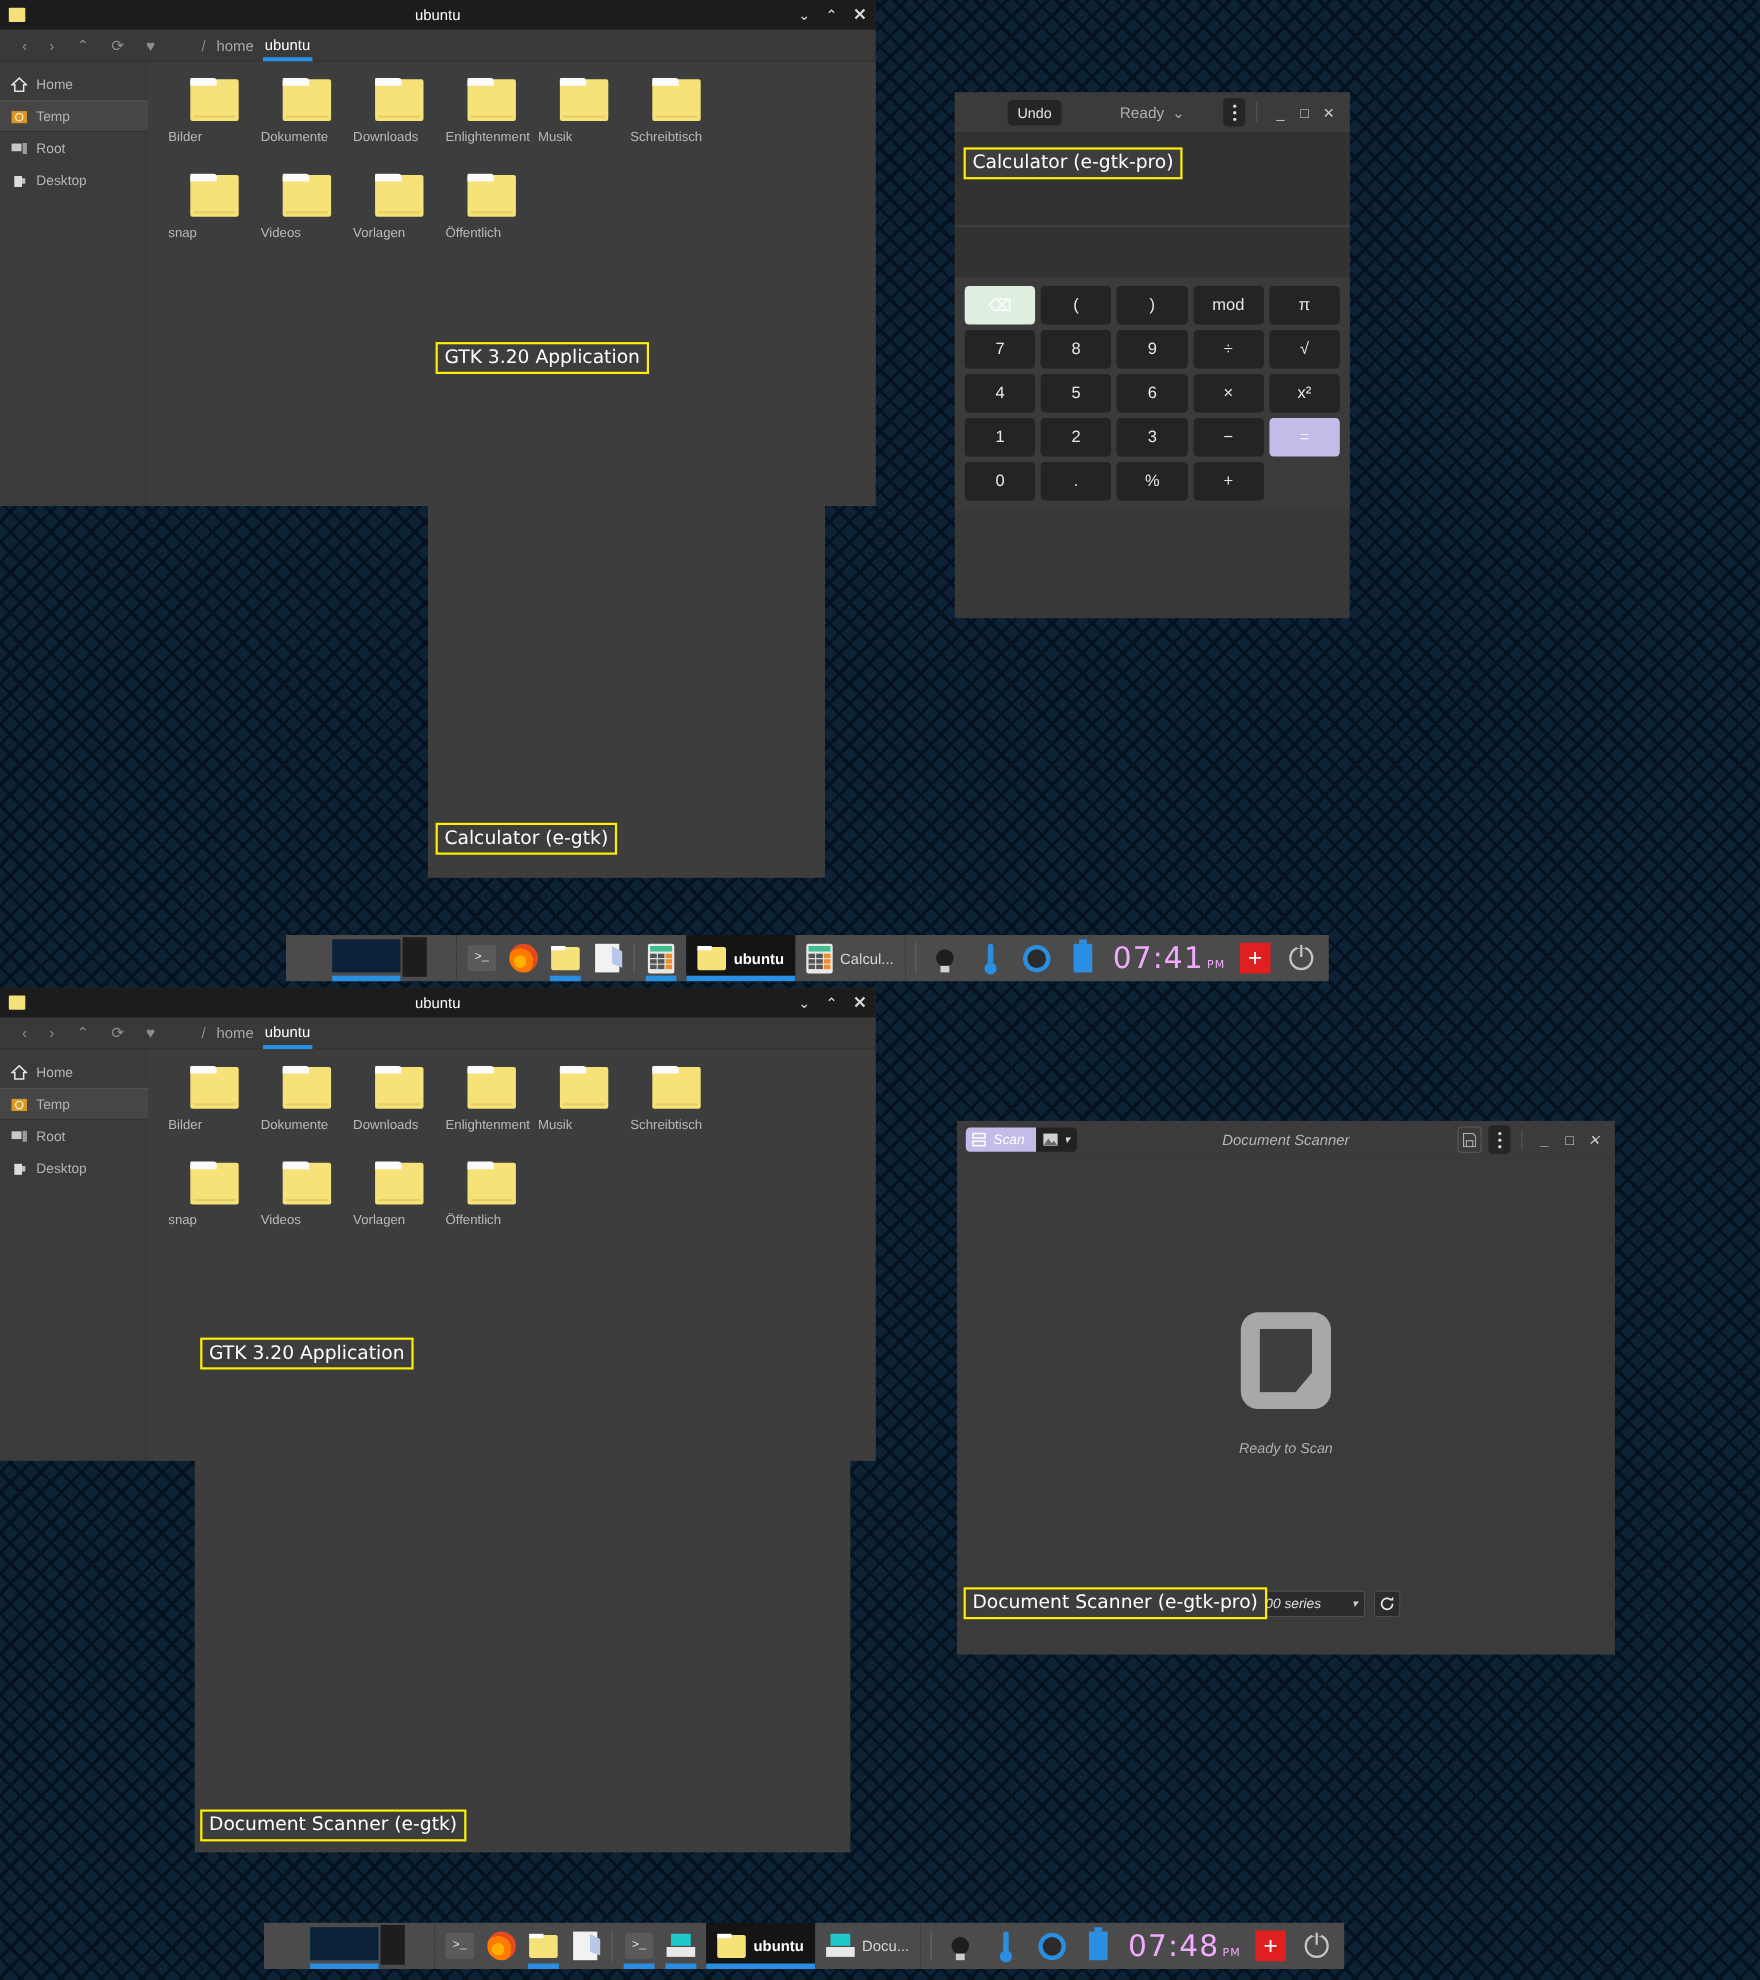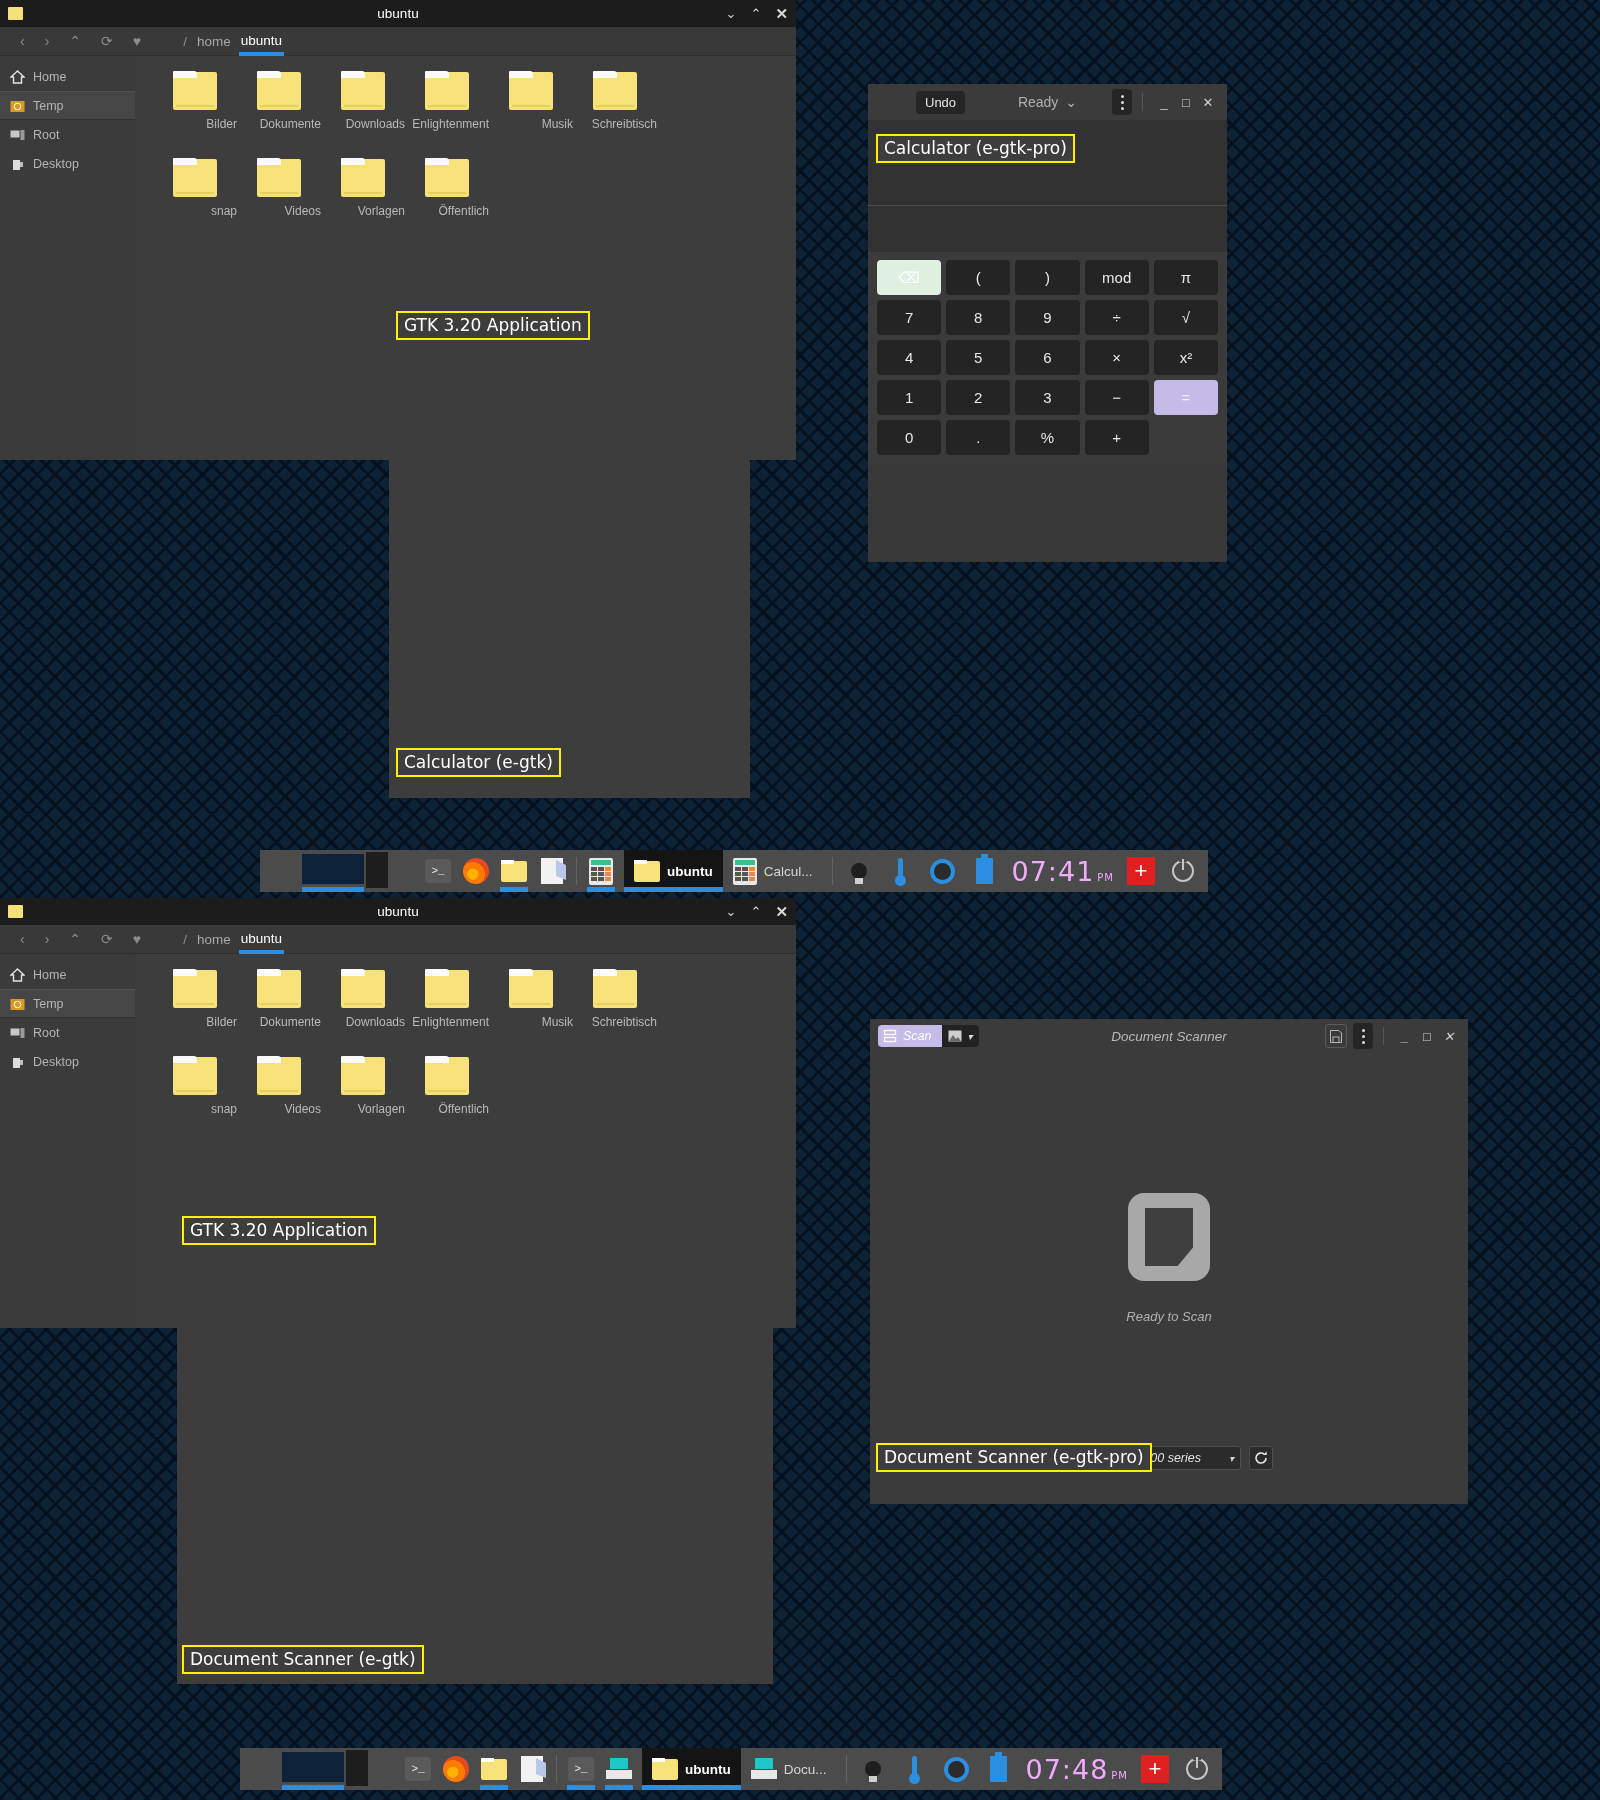--- a/index.html
+++ b/index.html
@@ -48,21 +48,21 @@
   .fm-crumbs .crumb.active::after{
     content:""; position:absolute; left:-2px; right:-2px; bottom:-6px; height:4px; background:#2a8fe0;
   }
   .fm-body { display:flex; height: calc(100% - 56px); }
   .fm-side { width: 135px; background: #3b3b3b; padding-top: 6px; flex: 0 0 135px;}
   .fm-item { height: 29px; display:flex; align-items:center; gap:8px; padding-left:10px;
              color:#b4b4b4; font-size:12.5px; cursor:pointer; }
   .fm-item.sel { background:#464646; border-top:1px solid #515151; border-bottom:1px solid #323232;}
   .fm-main { flex:1; background:#3d3d3d; padding: 16px 0 0 18px; position:relative; }
   .fm-grid { display:flex; flex-wrap: wrap; }
-  .fm-cell { width: 84px; margin: 0 0 18px 0; text-align:right; cursor:pointer;}
+  .fm-cell { width: 84px; margin: 0 0 18px 0; text-align:left; cursor:pointer;}
   .folder-ico {
     width: 44px; height: 38px; margin: 0 auto 7px; position: relative;
     background: #f7e27a; border-radius: 2px;
   }
   .folder-ico::before {
     content:""; position:absolute; top:-1px; left:0; width:24px; height:7px;
     background:#fbfbfb; border-radius:1px 3px 0 0;
   }
   .folder-ico::after {
     content:""; position:absolute; bottom:3px; left:3px; right:3px; height:2px;

